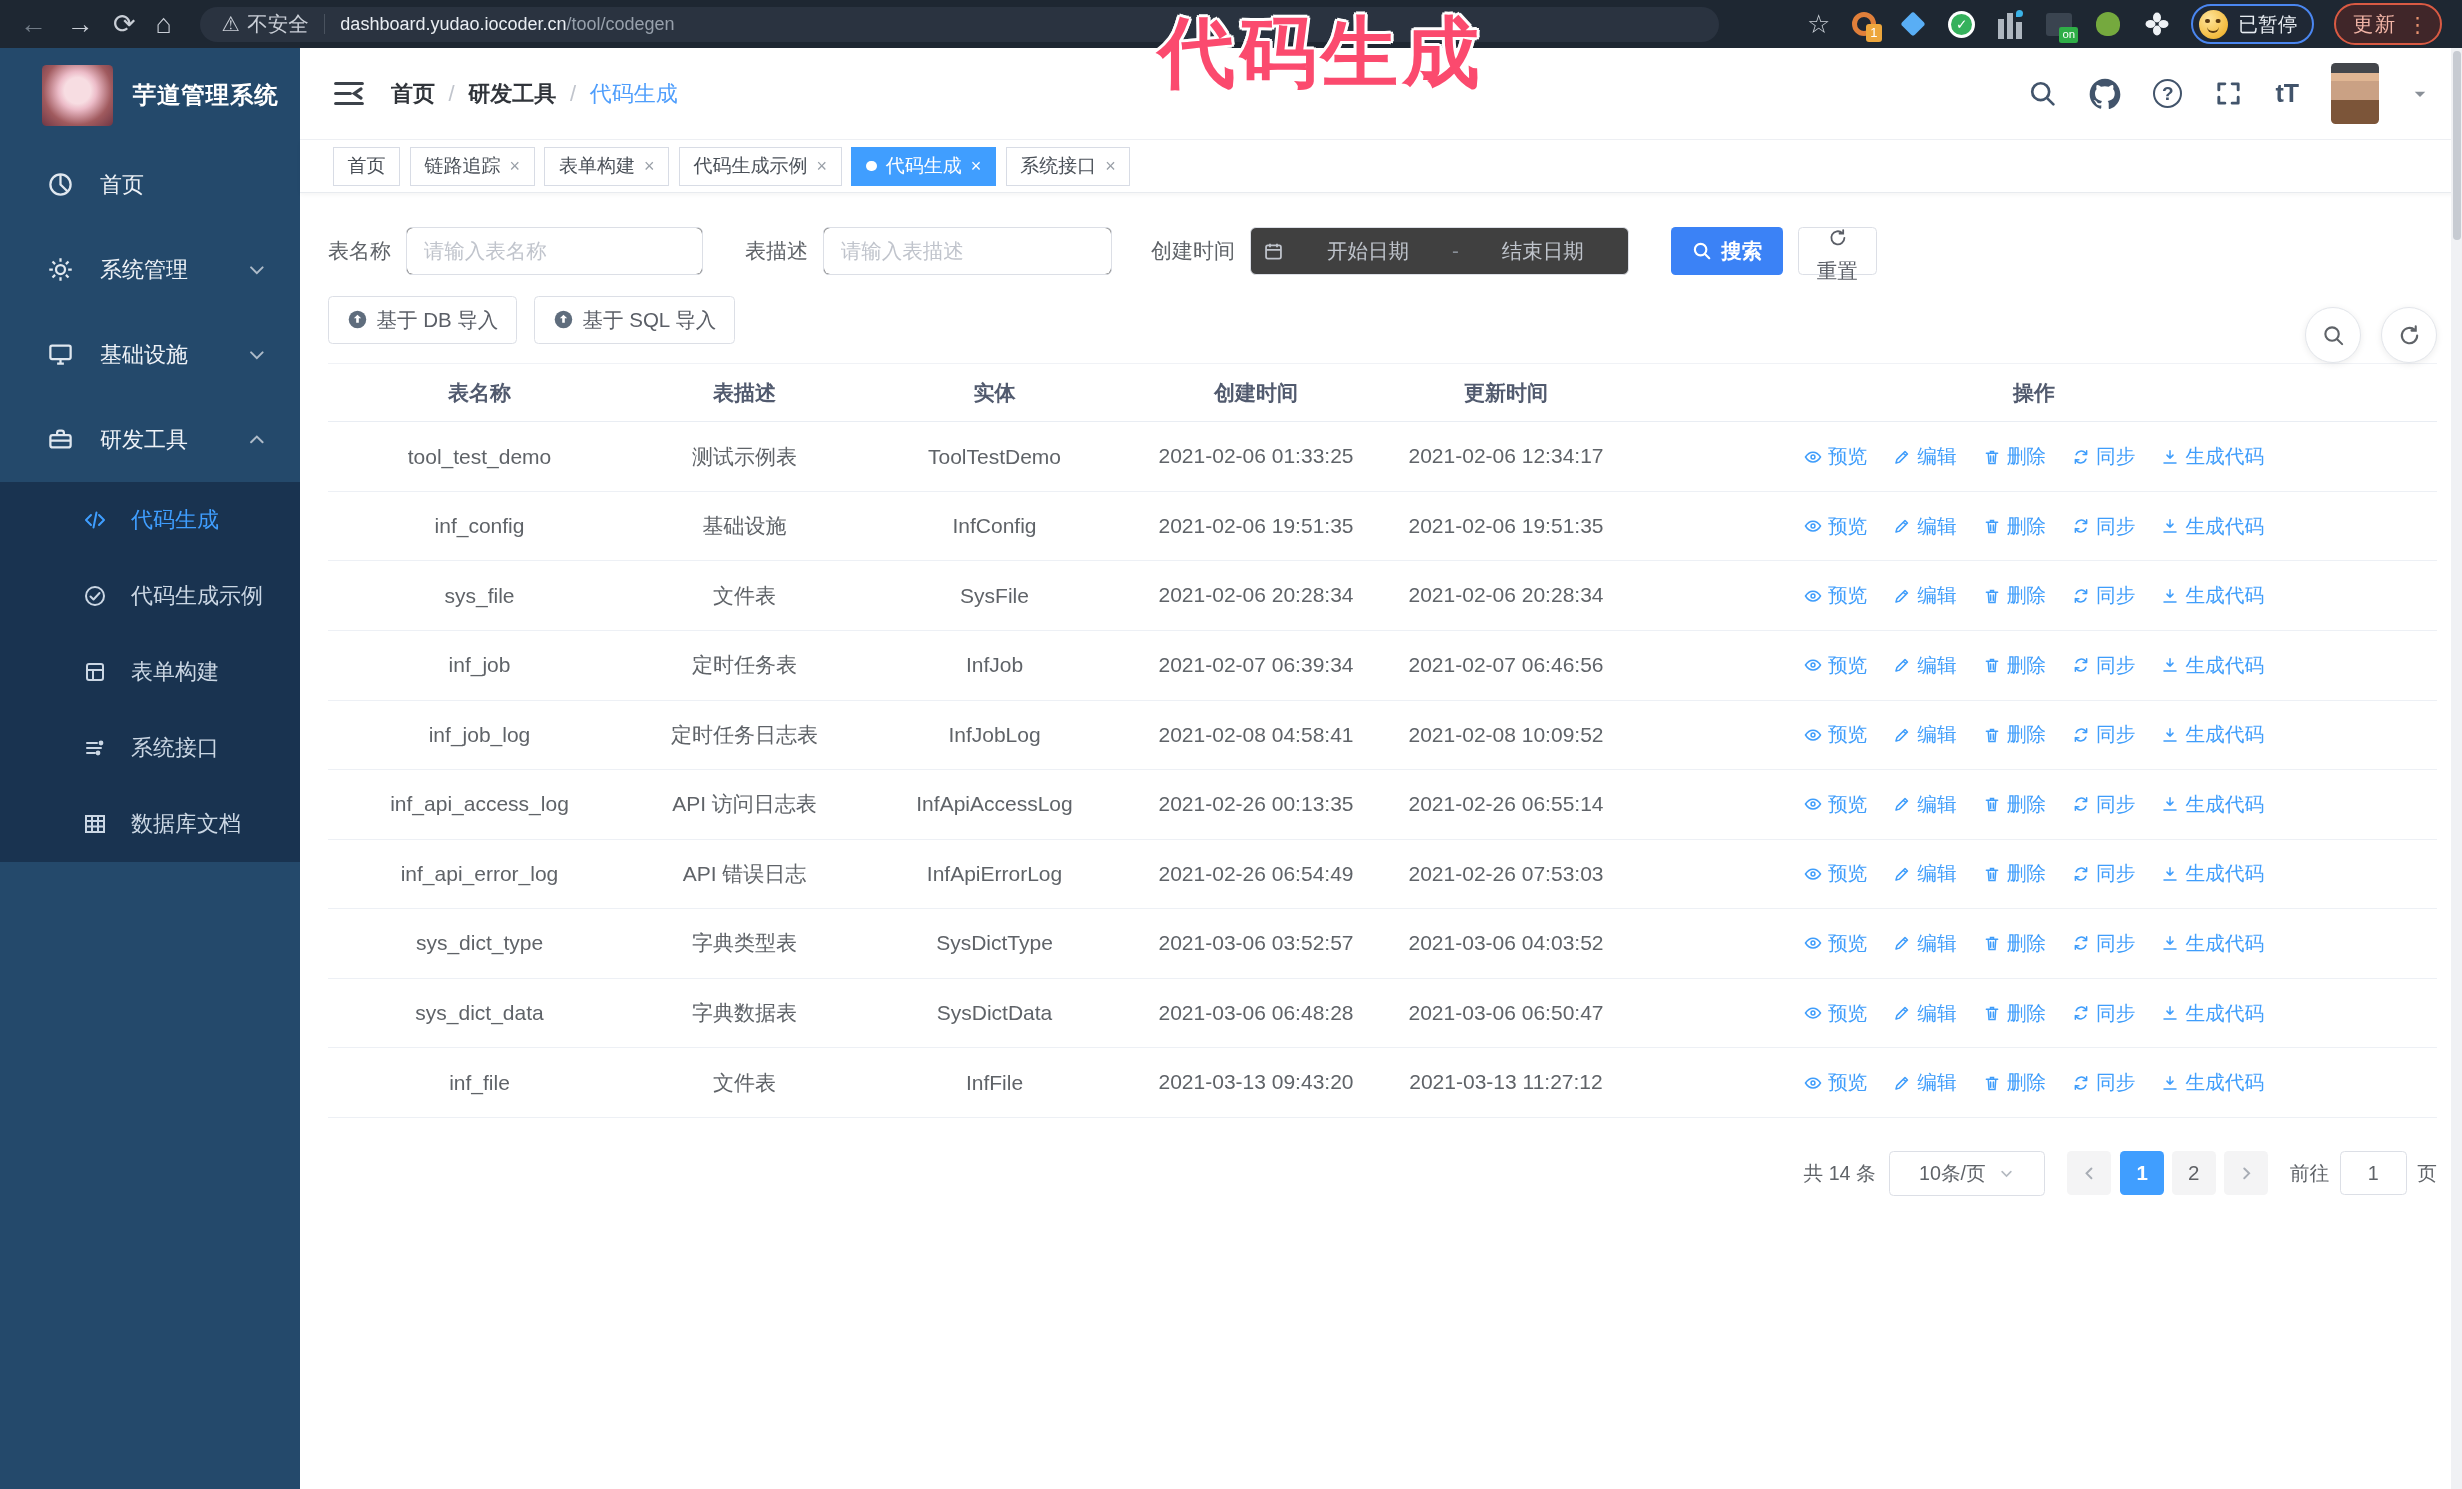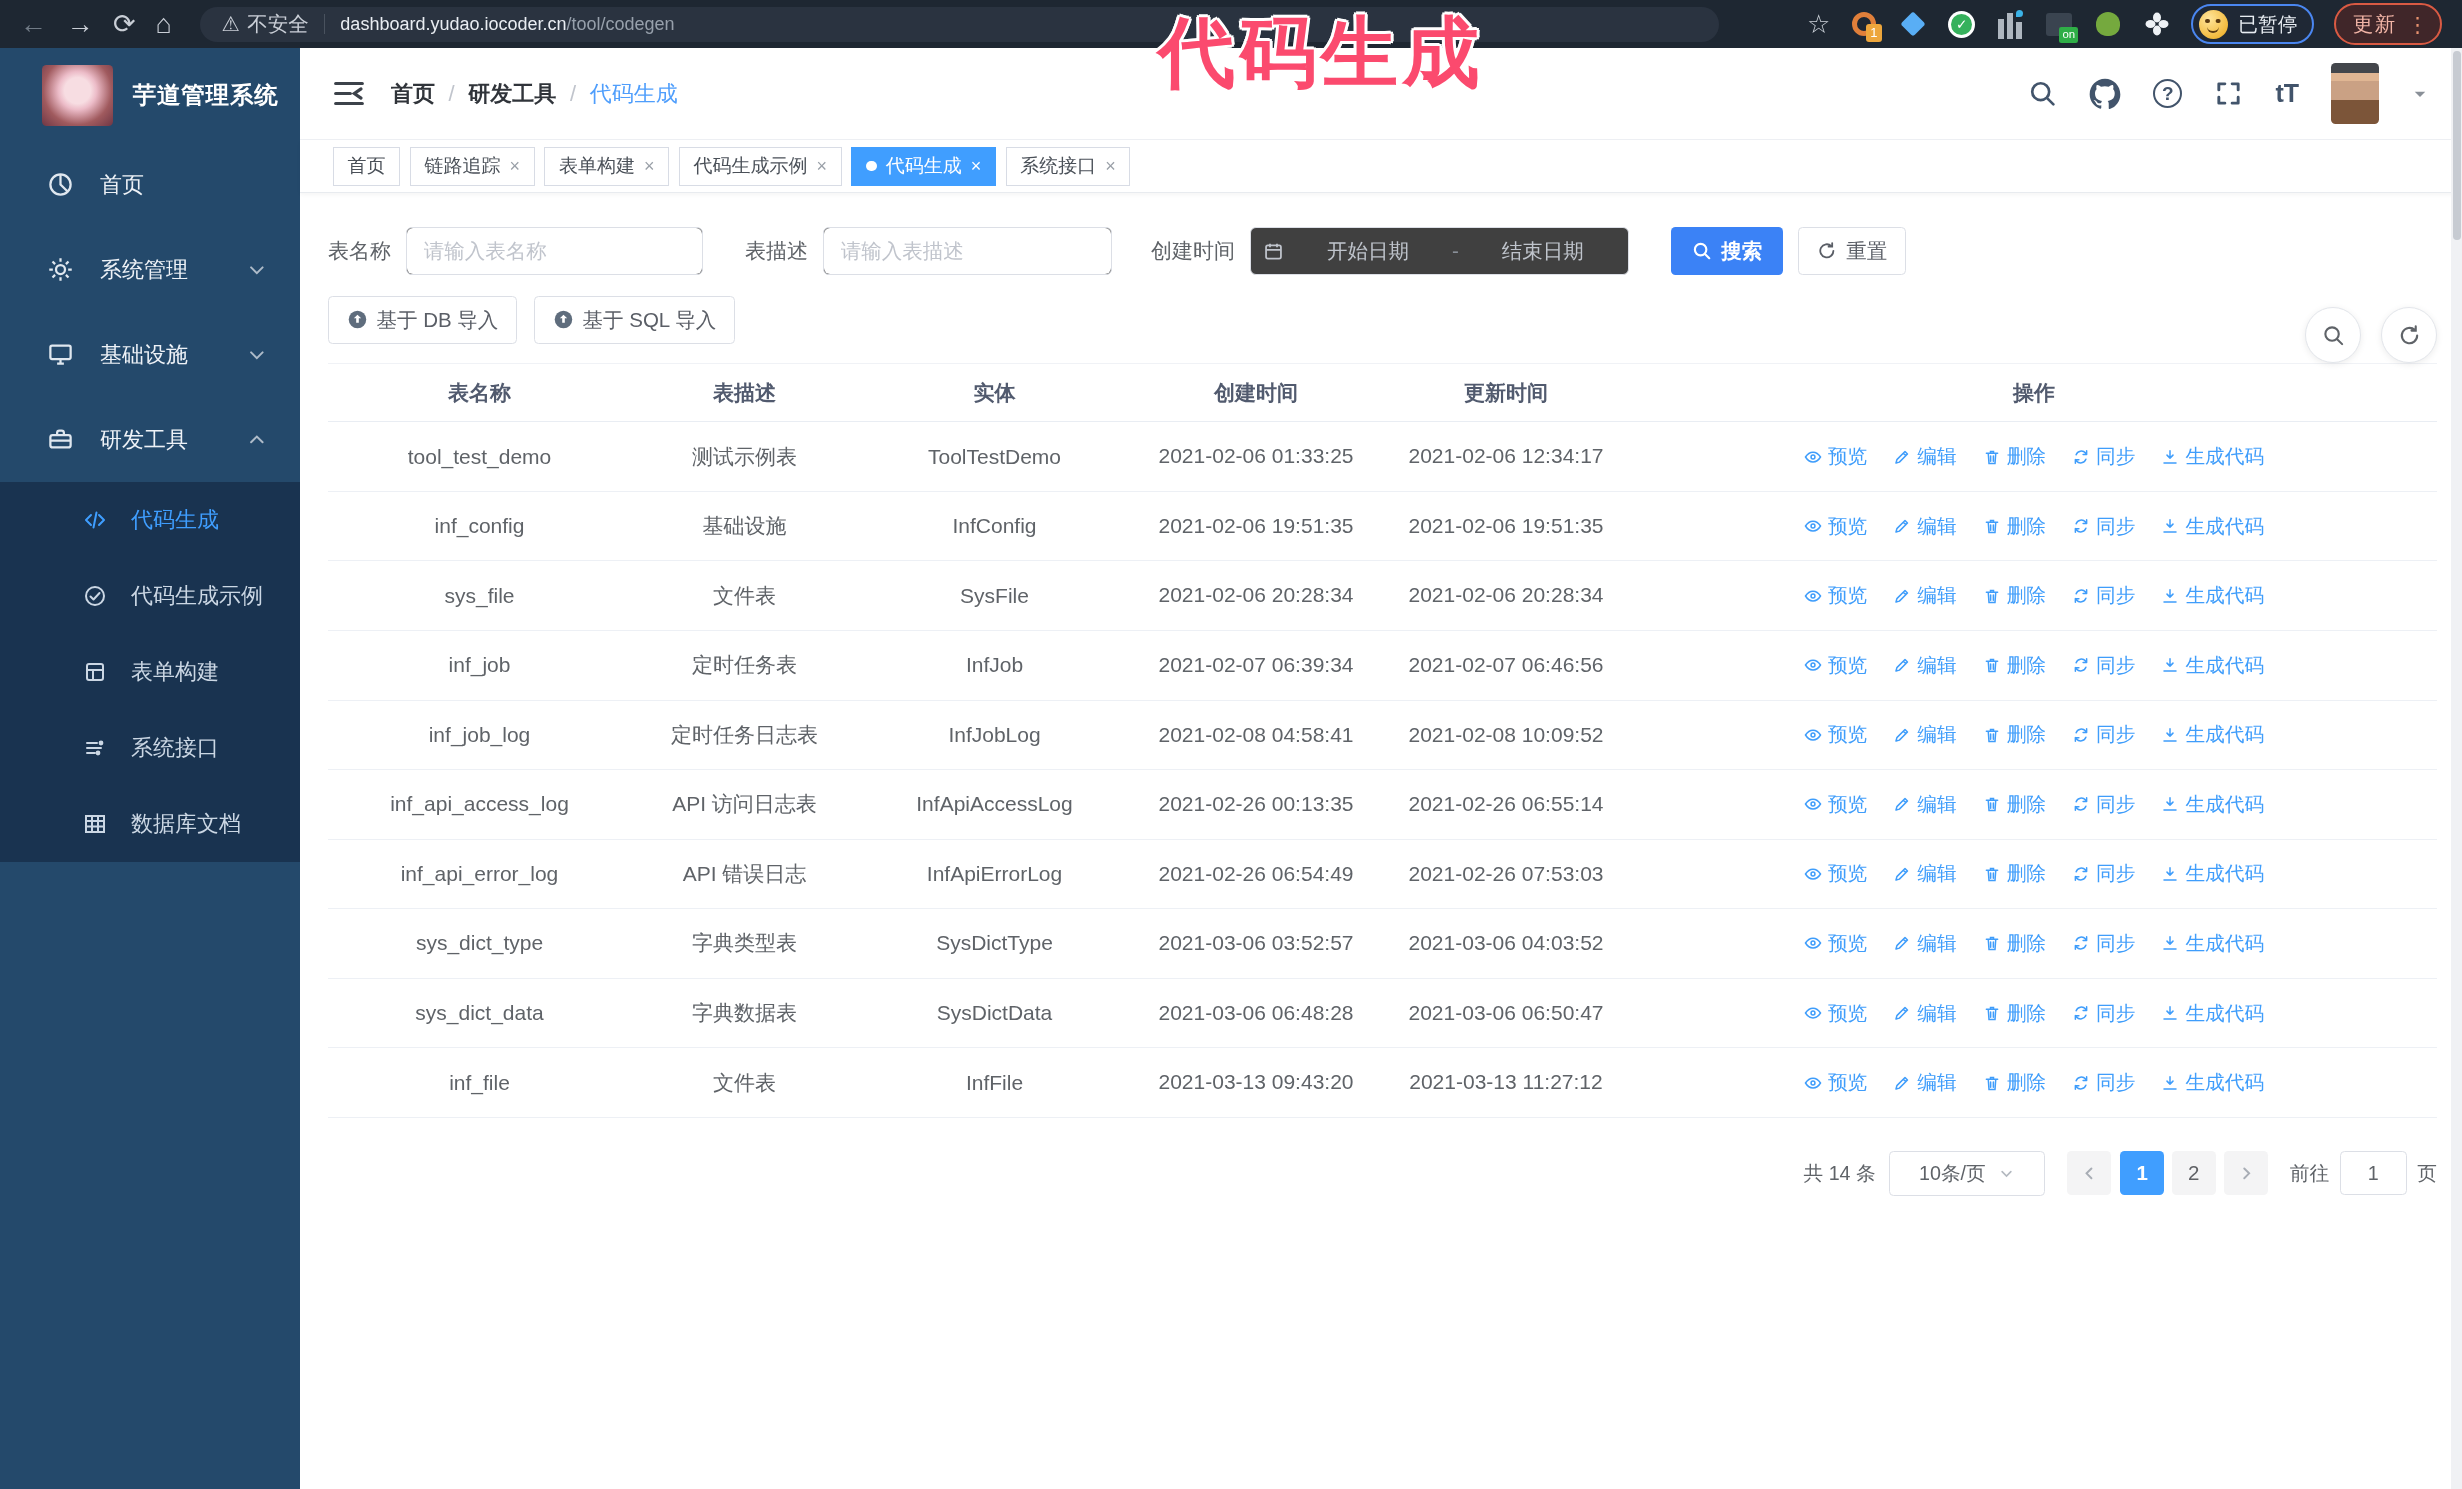--- a/index.html
+++ b/index.html
@@ -114,21 +114,21 @@
   .w-desc { width:289px; margin-right:39px; }
   .date-box { width:379px; padding:0 12px; gap:10.6px; color:#bfc4cc; font-size:20.5px; }
   .date-box .icon { color:#c0c4cc; width:21px; }
   .date-ph { flex:1; text-align:center; }
   .date-sep { color:#8a9099; }
   .btn { height:48px; display:inline-flex; align-items:center; gap:9.8px; border-radius:4.5px;
     font-size:20.5px; cursor:pointer; border:0.8px solid transparent; }
   .btn .icon { width:19.7px; }
   .btn-primary { background:#3b82f6; color:#fff; padding:0 19.7px; margin-left:42px;font-weight:bold; }
   .btn-plain { background:#fff; color:#5a5e66; border-color:#dcdfe6; padding:0 18px; }
-  .btn-reset { margin-left:15px; }
+  .btn-reset { margin-left:15px;flex-direction:column; }
 
   .btn-row { display:flex; gap:16.7px; }
   .float-btns { position:absolute; top:114px; right:25px; display:flex; gap:19.7px; }
   .circle-btn { width:56px; height:56px; border-radius:50%; border:0.8px solid #e3e6eb; background:#fff;
     box-shadow:0 1.5px 7.6px rgba(0,0,0,.08); display:flex; align-items:center; justify-content:center;
     color:#5f6368; cursor:pointer; }
   .circle-btn .icon { width:23px; }
 
   
   .table { margin-top:19.7px; border-top:0.8px solid #f0f2f6; }

